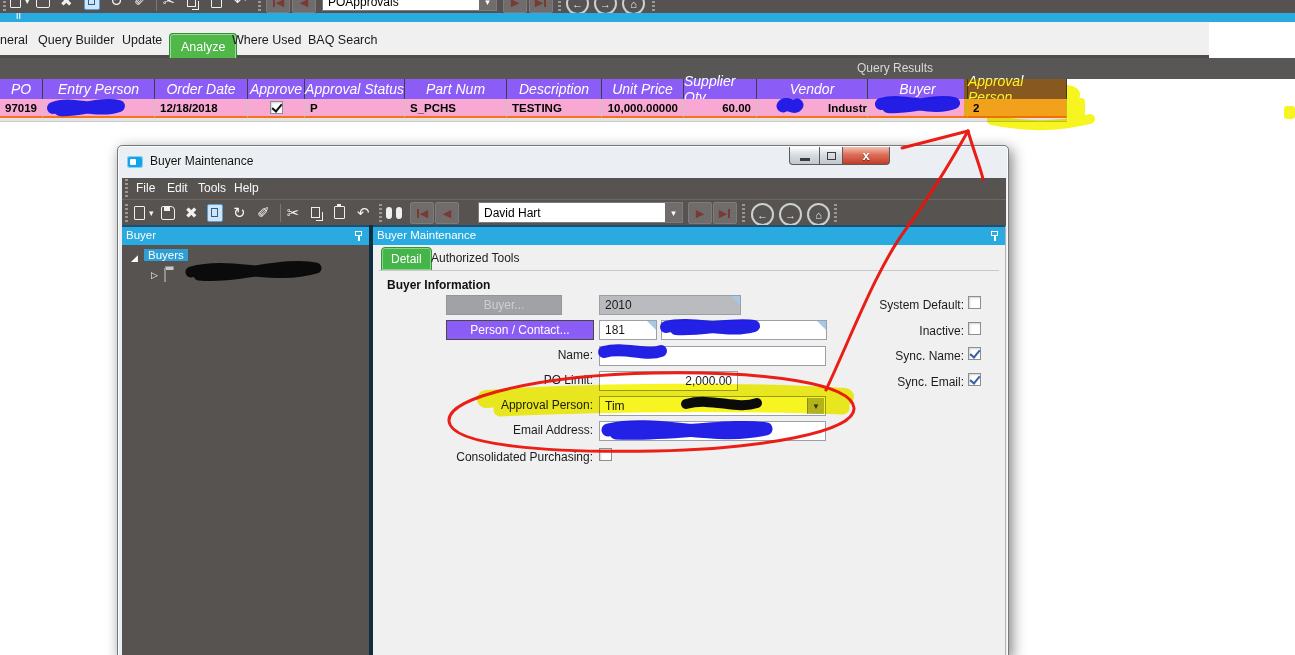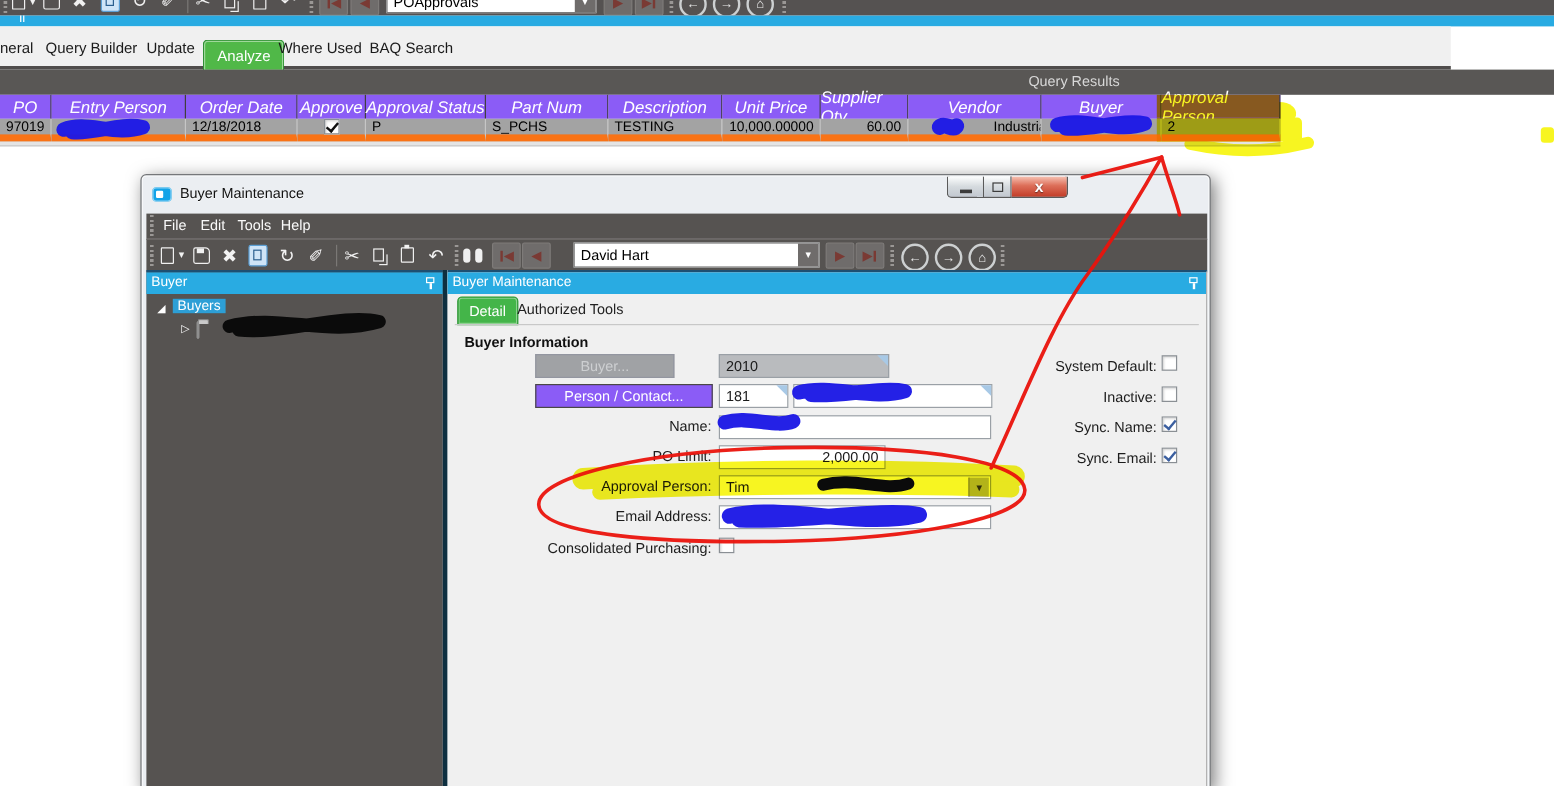--- a/index.html
+++ b/index.html
@@ -16,21 +16,21 @@
 
   
   .tabbar{left:0;top:22px;width:1209px;height:36px;background:#f0f0f0;border-bottom:3px solid #4f4c4b;box-sizing:border-box;}
   .baqtab{position:absolute;top:0;height:36px;display:flex;align-items:center;color:#1a1a1a;font-size:12.5px;cursor:default;}
   .baqtab.active{top:11px;height:25px;background:#50b848;border:1px solid #2f8f35;border-bottom:none;border-radius:4px 4px 0 0;color:#fff;padding:0 11px;box-shadow:inset 0 0 0 1px rgba(255,255,255,.45);}
 
   
   .qrcaption{left:0;top:58px;width:1295px;height:21px;background:#595755;}
   .qrcaption span{position:absolute;left:895px;top:3px;transform:translateX(-50%);color:#d8d8d8;font-size:12px;}
   .ghead{top:79px;height:20px;background:#8b5cf6;color:#fff;font-size:14px;display:flex;align-items:center;justify-content:center;border-right:1px solid #403e3d;box-sizing:border-box;font-style:italic;}
-  .gcell{top:99px;height:19px;background:#a3a3a3;color:#000;font-size:11.5px;display:flex;align-items:center;border-right:1px solid #c6c6c6;border-bottom:6px solid #f97316;box-sizing:border-box;padding:0 5px;}
+  .gcell{top:99px;height:19px;background:#f9a8d4;color:#000;font-size:11.5px;display:flex;align-items:center;border-right:1px solid #c6c6c6;border-bottom:2px solid #f97316;box-sizing:border-box;padding:0 5px;font-weight:bold;}
   .gcell.r{justify-content:flex-end;}
   .gcell.c{justify-content:center;}
   .gridfoot{left:0;top:118px;width:1067px;height:4px;background:#e4e4e4;border-bottom:1px solid #c9c9c9;box-sizing:border-box;}
 
   
   .cb{width:13px;height:13px;background:#fff;border:1px solid #8a8f94;box-shadow:inset 1px 1px 2px rgba(0,0,0,.18);box-sizing:border-box;position:relative;}
   .cb.checked::after{content:"";position:absolute;left:3px;top:0px;width:4px;height:8px;border-right:2px solid #111;border-bottom:2px solid #111;transform:rotate(40deg);}
   .cb.blue.checked::after{border-color:#3b5fa0;}
 
   

